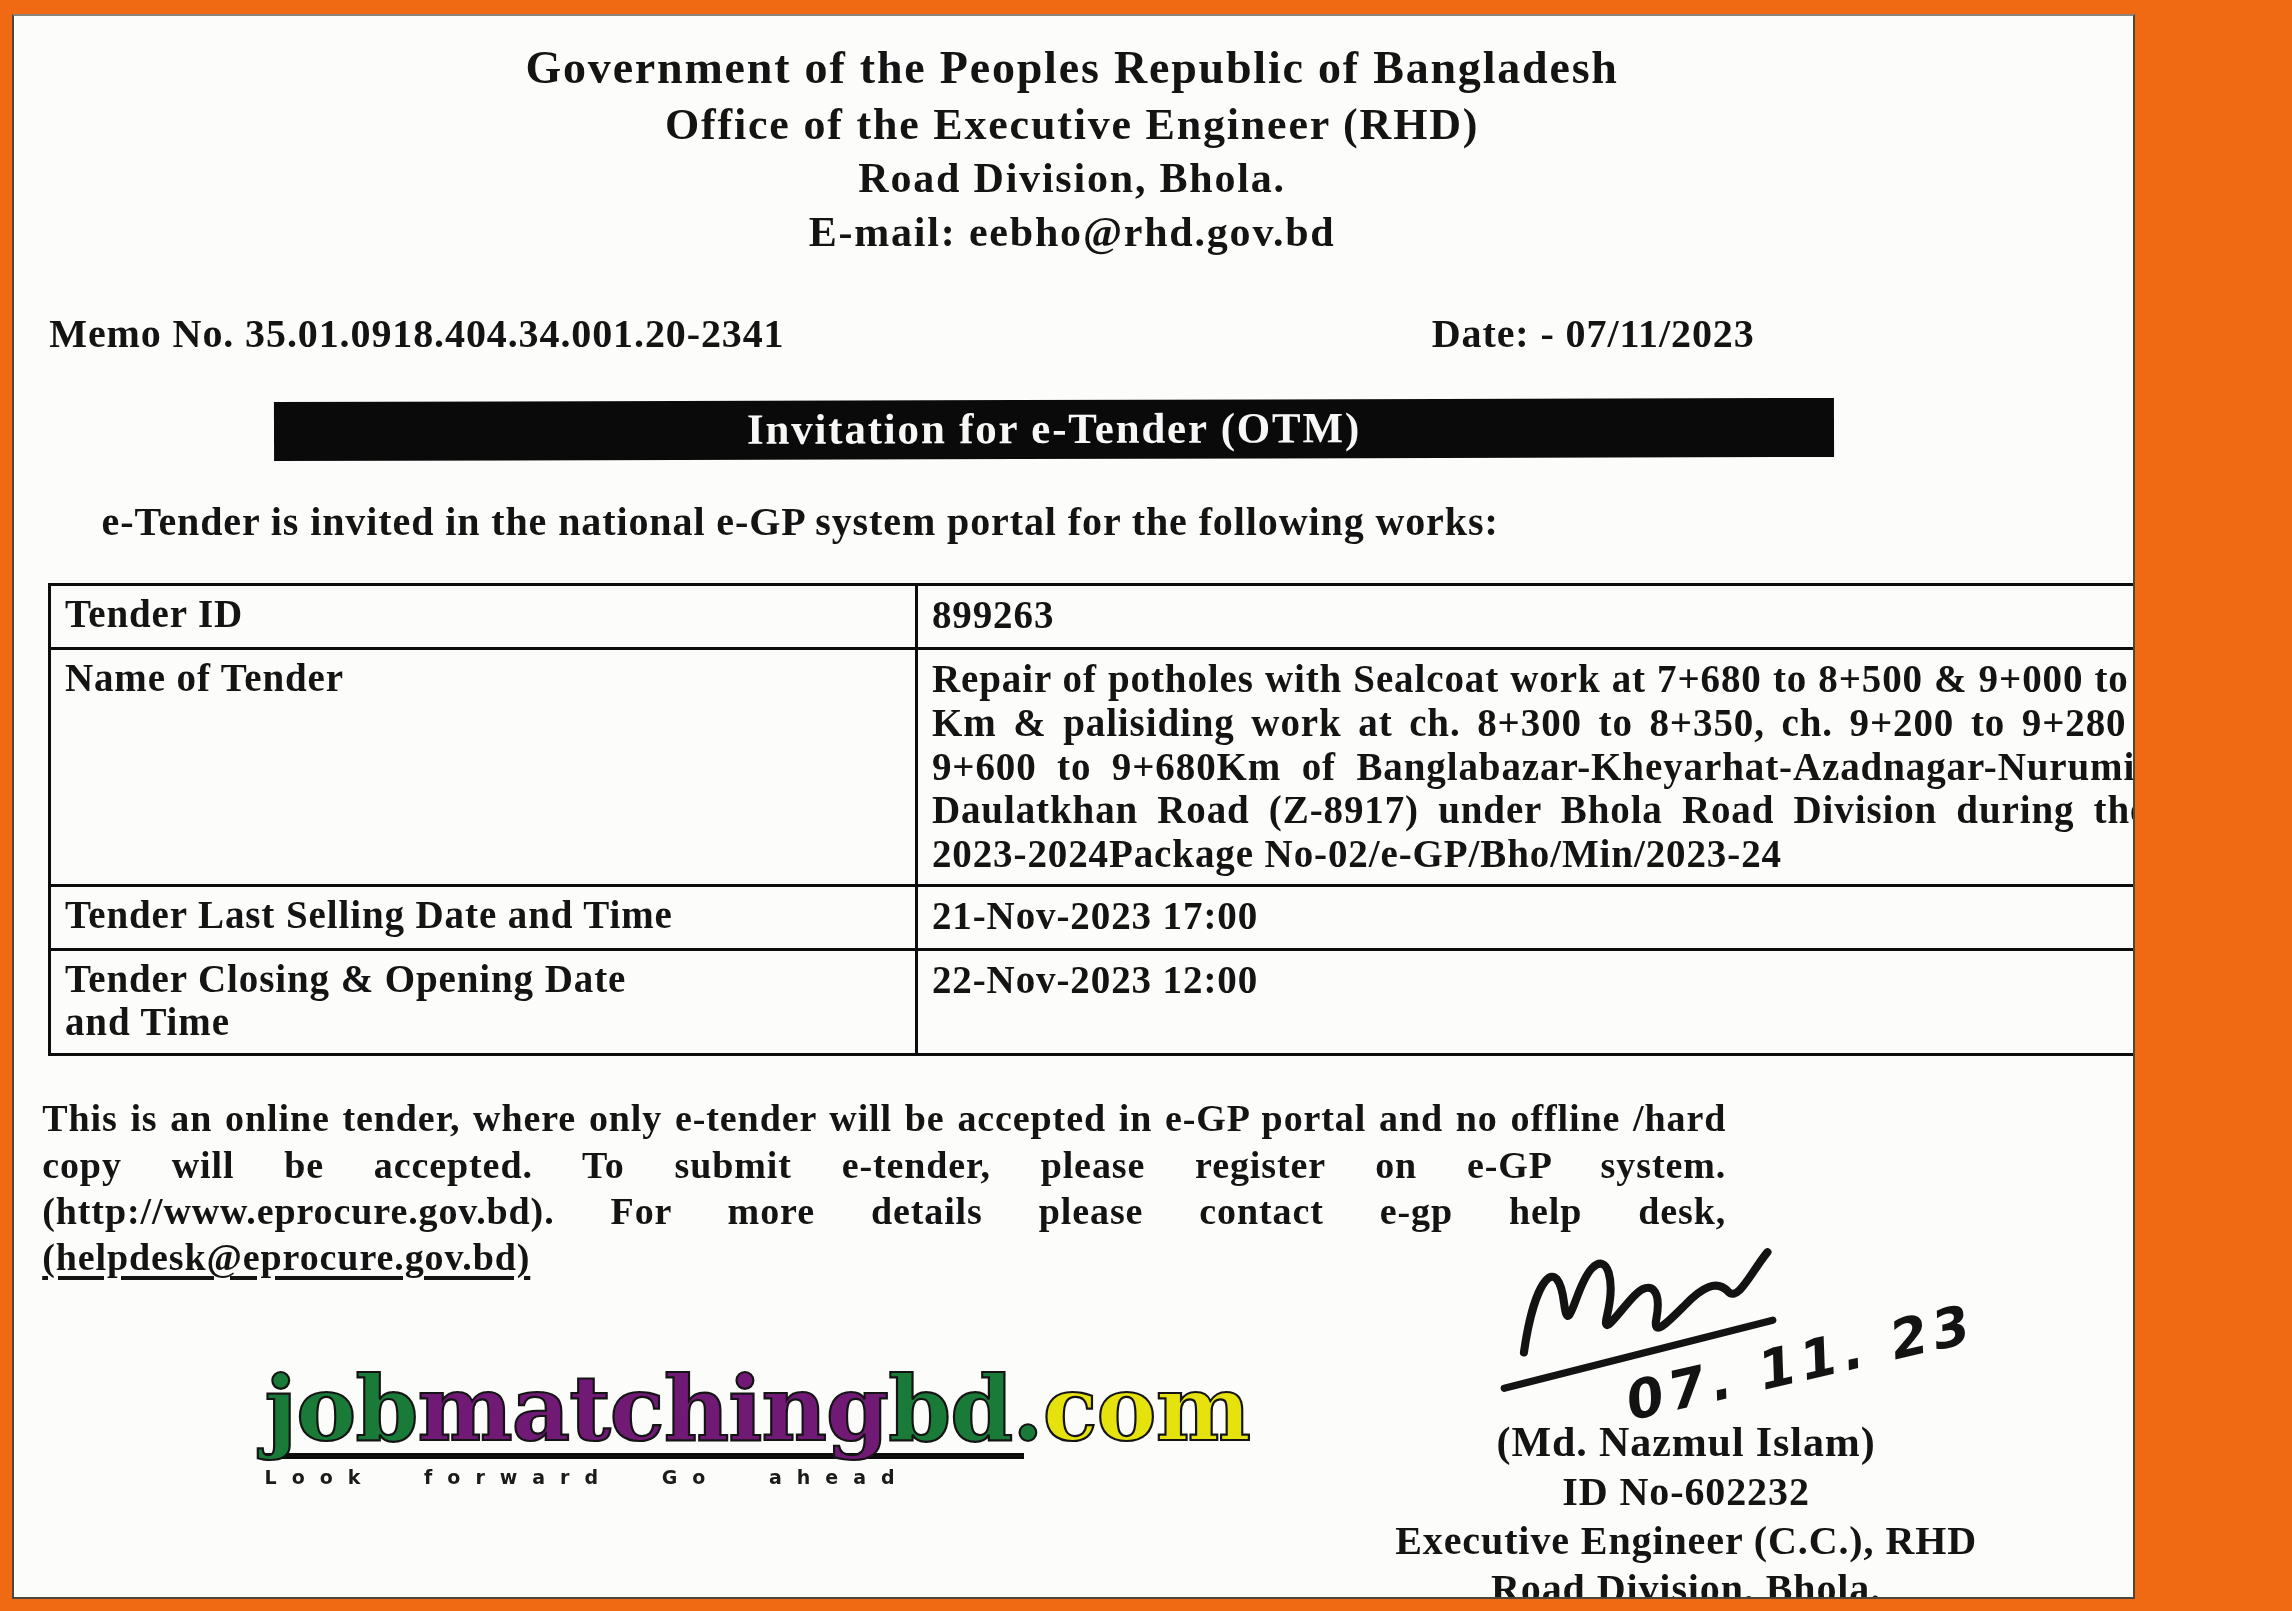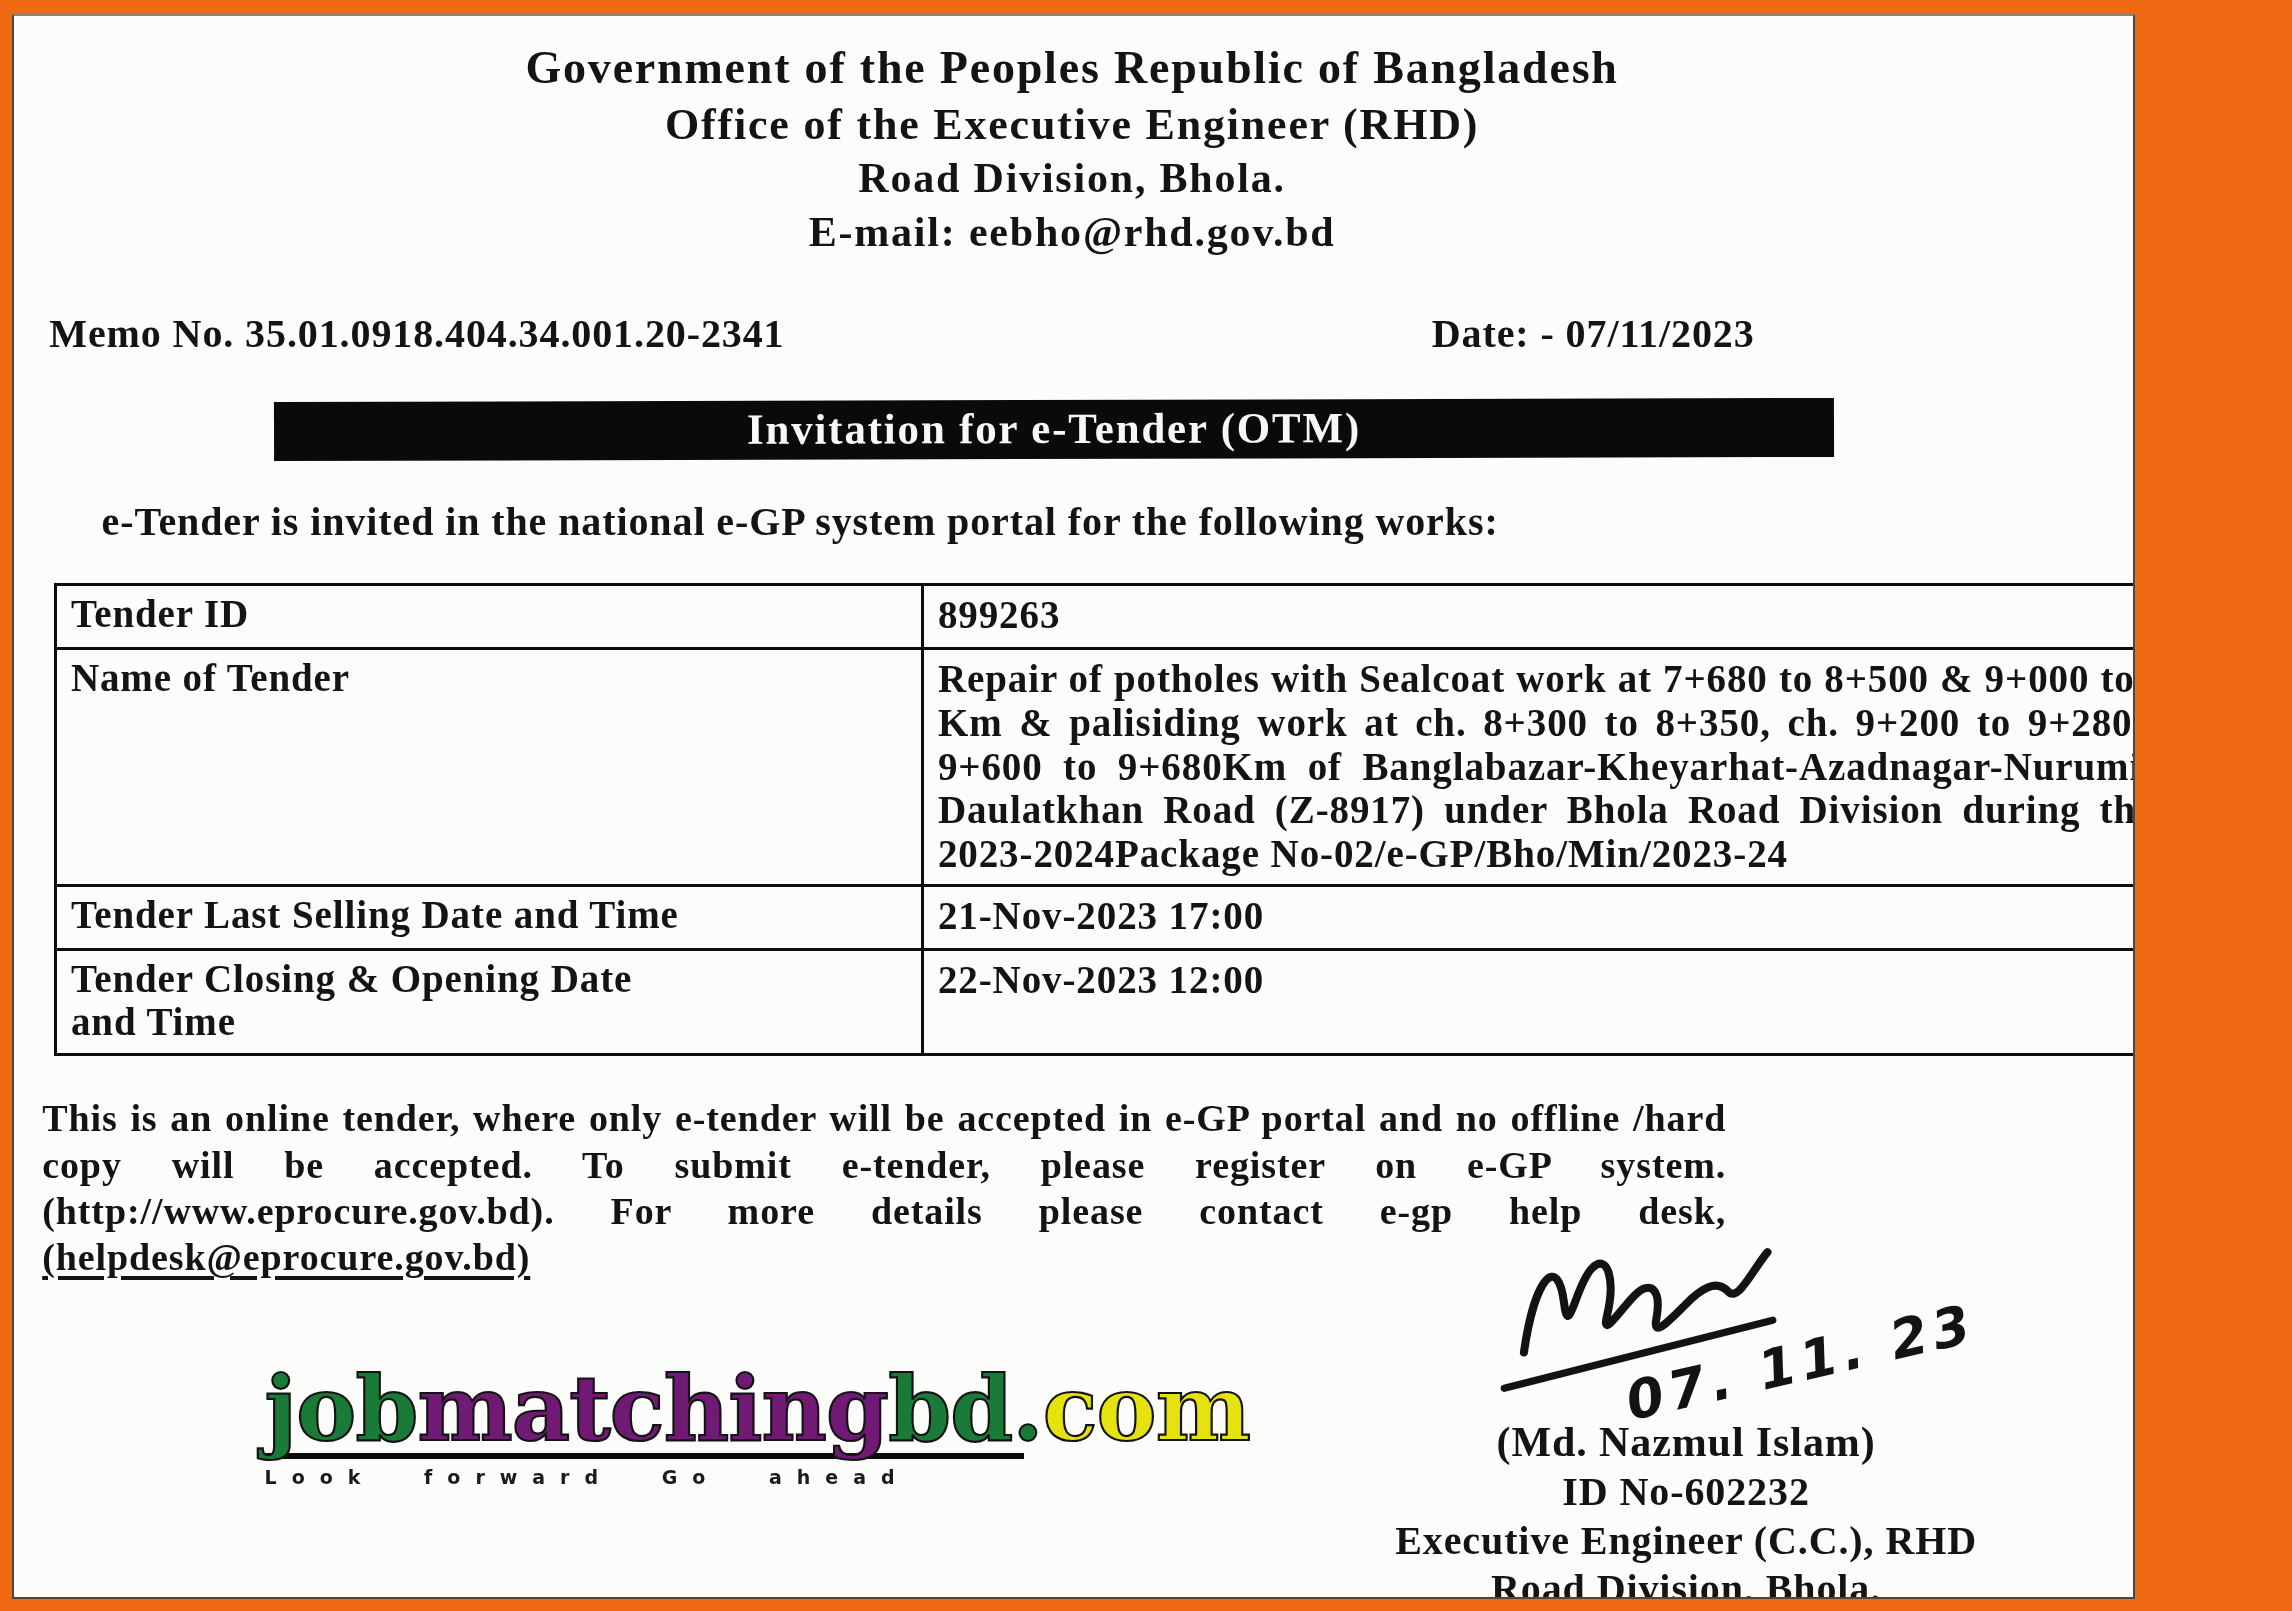--- a/index.html
+++ b/index.html
@@ -55,21 +55,21 @@
   
   .intro {
     margin: 41px 0 0 63px;
     font-size: 40px; font-weight: bold; letter-spacing: 0.9px;
   }
 
   
   table.tender {
     border-collapse: collapse;
     width: 2216px;
-    margin: 39px 0 0 15px;
+    margin: 39px 0 0 9px;
     border-radius: 13px;
   }
   table.tender td {
     border: 3.6px solid #0d0d0d;
     font-size: 39px; font-weight: bold;
     vertical-align: top;
     padding: 7.2px 16px 10.7px 14.3px;
     letter-spacing: 0.9px;
   }
   td.lbl { width: 867px; }

